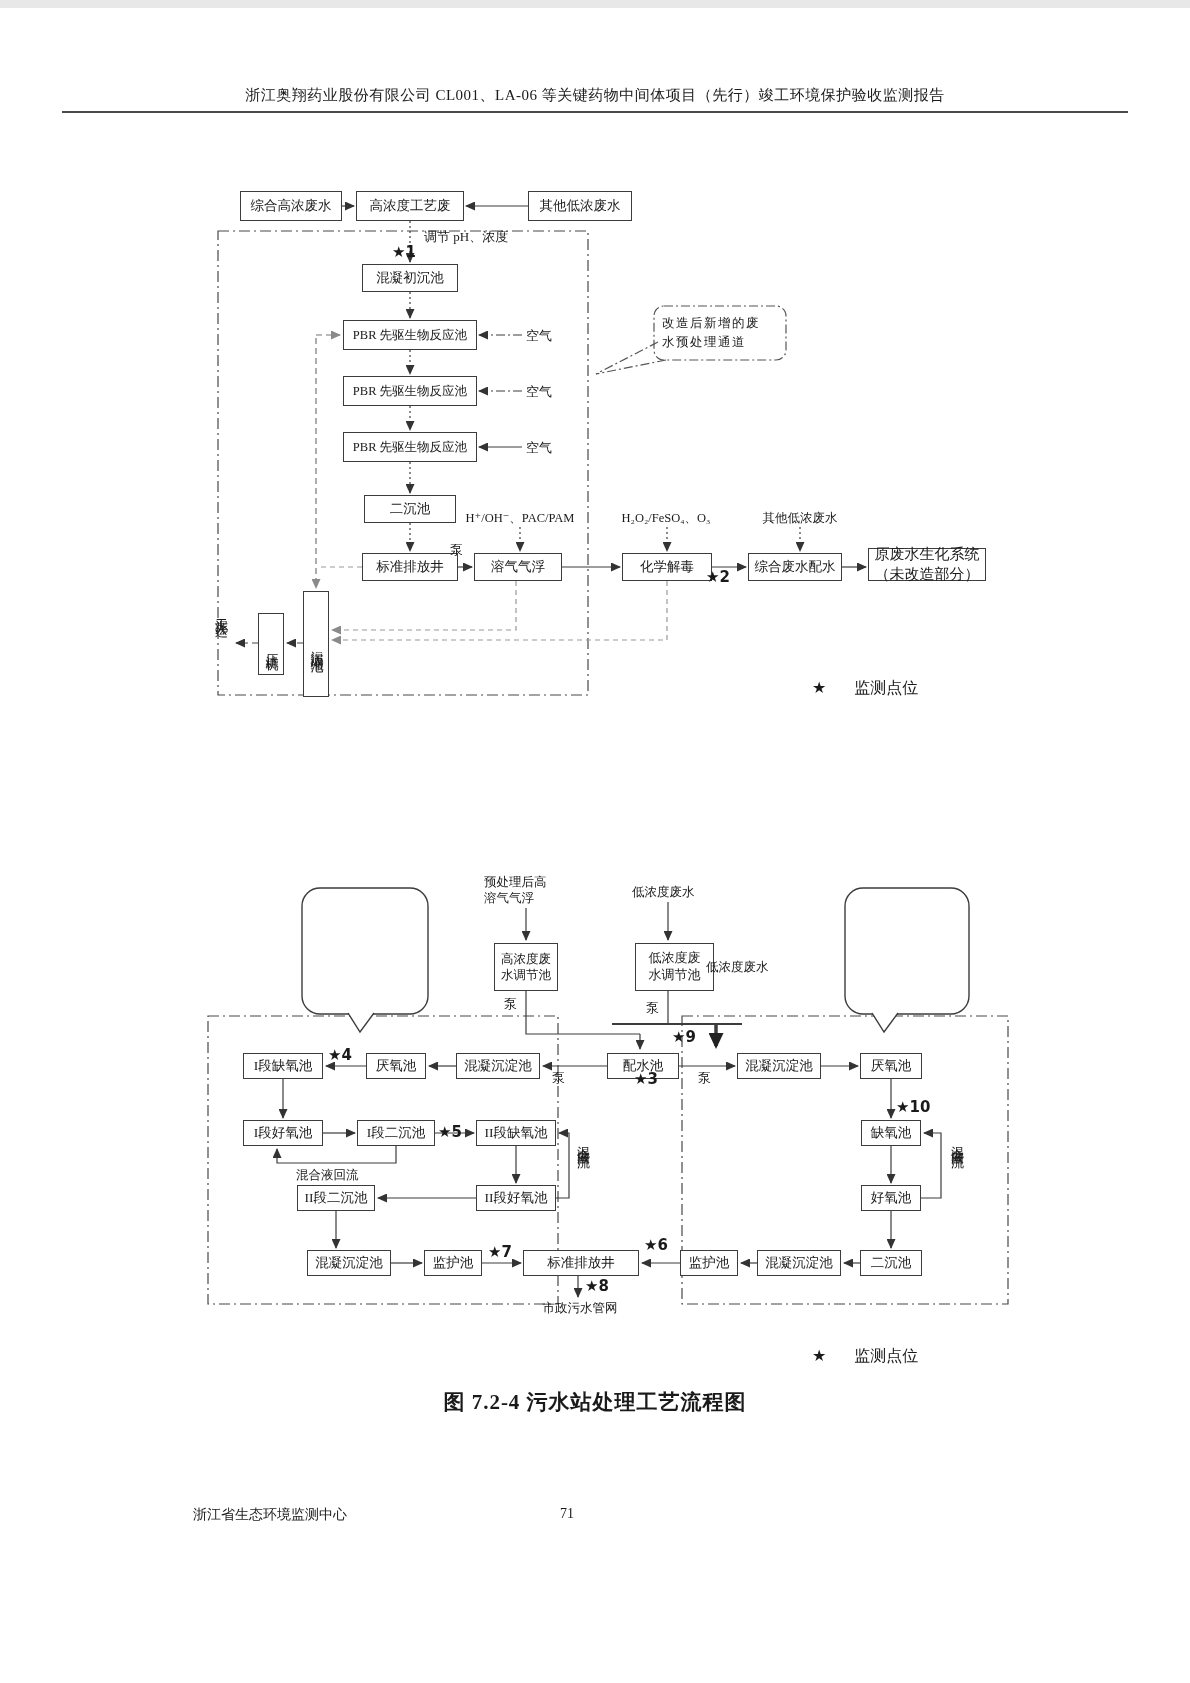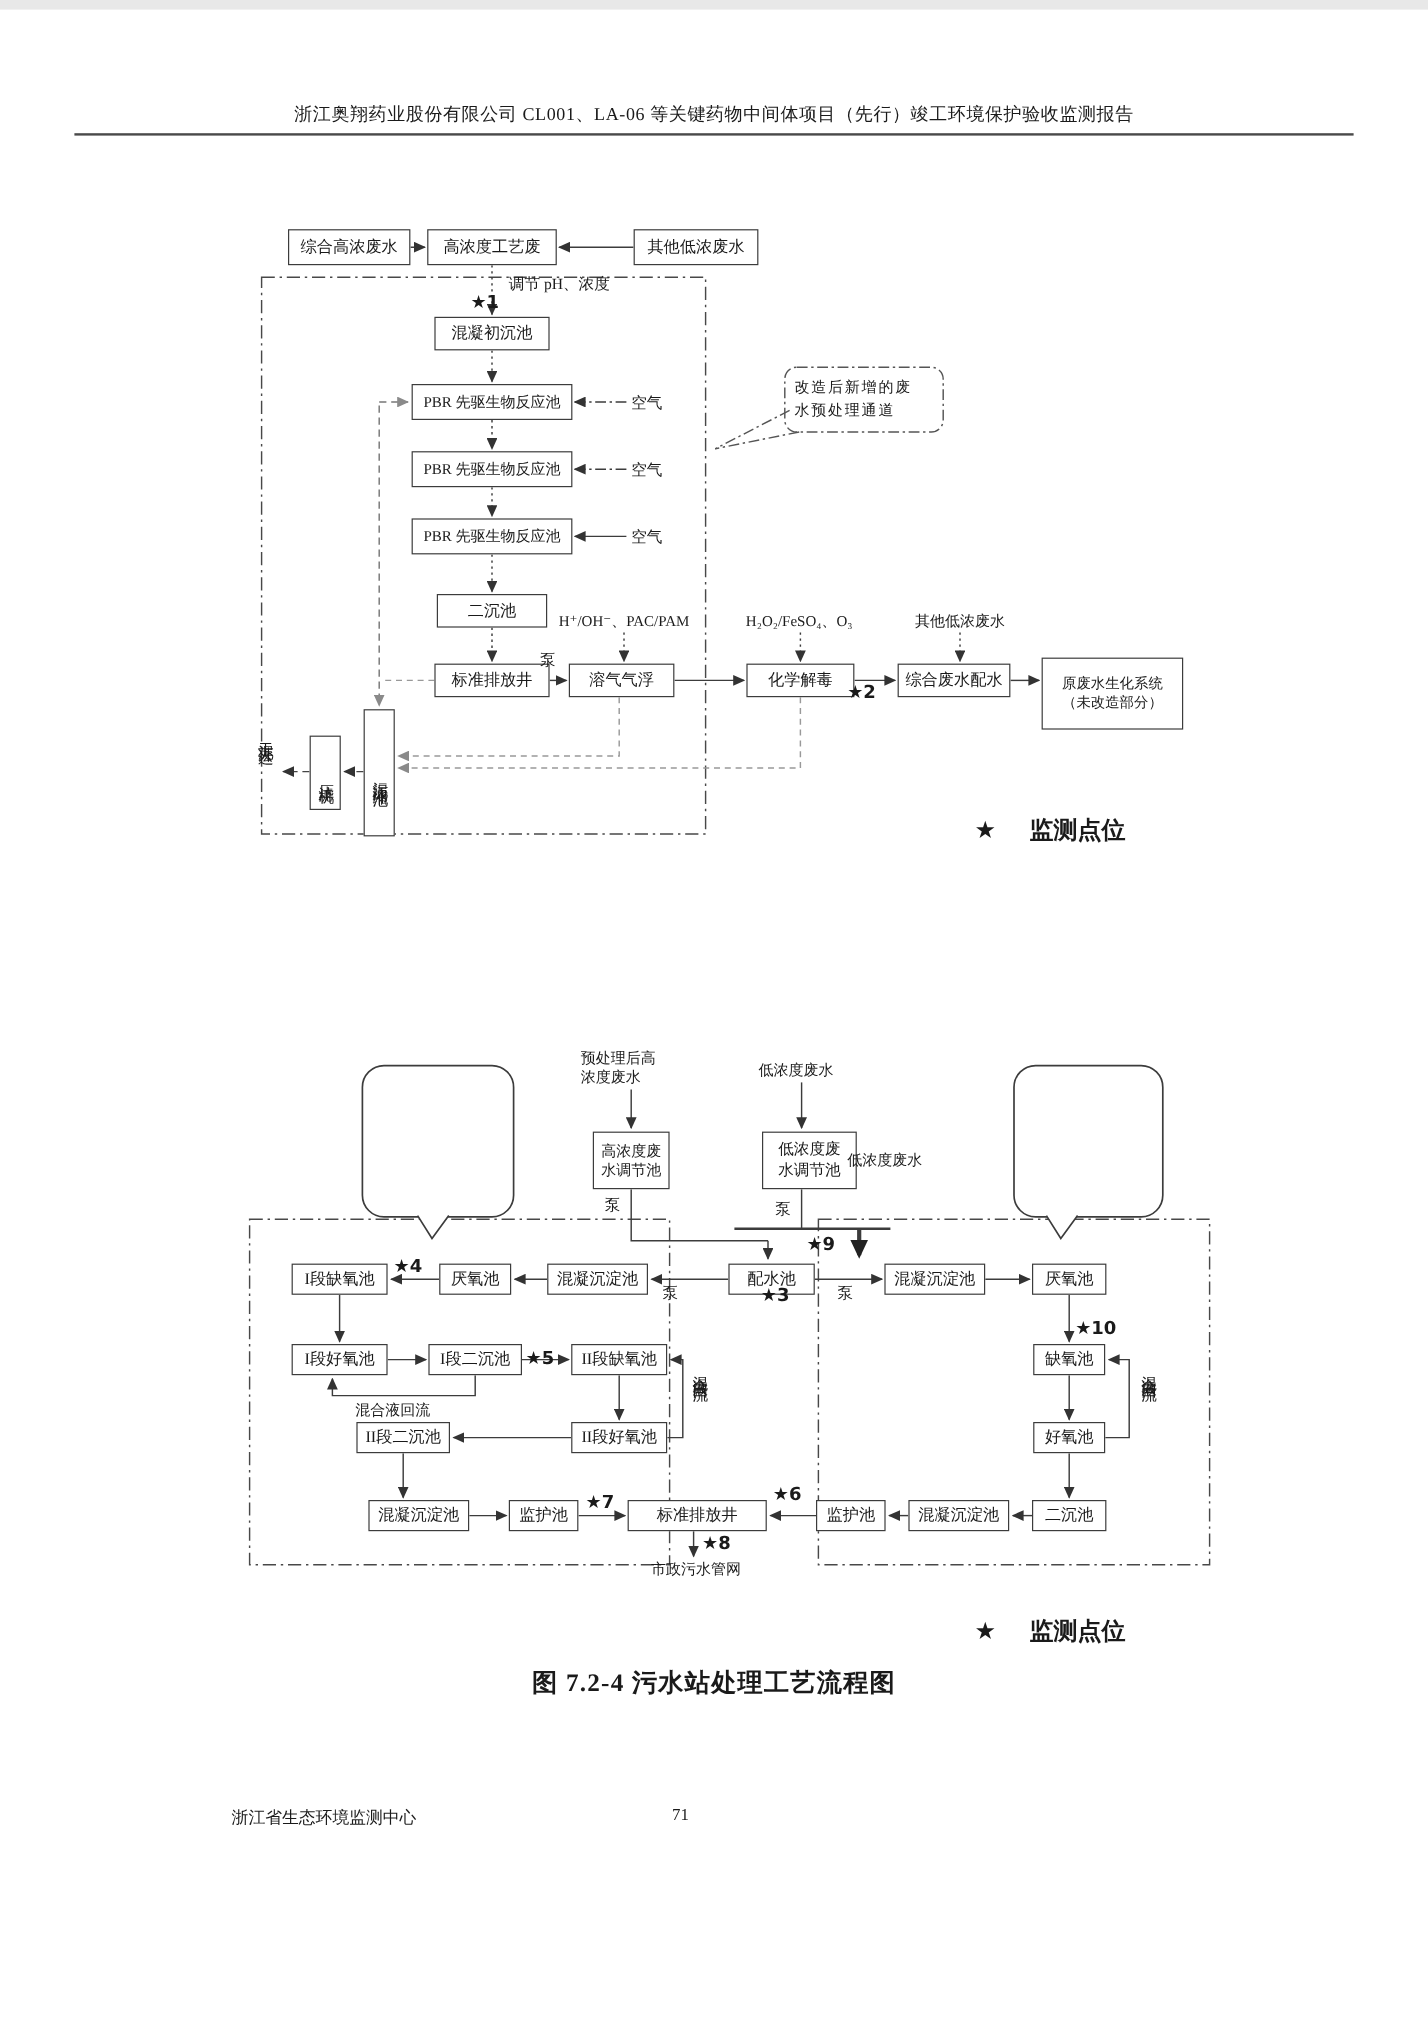--- a/index.html
+++ b/index.html
@@ -34,21 +34,21 @@
   }
   .header-title{
     position:absolute;left:0;top:78px;width:100%;text-align:center;
     font-size:15px;letter-spacing:0.5px;z-index:2;
   }
   .header-rule{position:absolute;left:62px;top:103px;width:1066px;height:0;border-top:2.5px solid #4a4a4a;z-index:2;}
   .bubble-label{
     position:absolute;z-index:3;display:flex;align-items:center;justify-content:center;
     font-size:17px;letter-spacing:3px;
   }
-  .legend{position:absolute;z-index:2;font-size:20px;font-weight:bold;white-space:nowrap;}
+  .legend{position:absolute;z-index:2;font-size:16px;font-weight:normal;white-space:nowrap;}
   .legend .s{font-family:"DejaVu Sans","Liberation Sans",sans-serif;margin-right:28px;}
   .caption{position:absolute;left:0;width:100%;text-align:center;z-index:2;
     font-size:21px;font-weight:bold;letter-spacing:1px;}
   .footer{position:absolute;z-index:2;font-size:14px;}
 </style>
 </head>
 <body>
 
 <div class="page">
 
@@ -165,21 +165,21 @@
   <div class="node" style="left:528px;top:183px;width:104px;height:30px">其他低浓废水</div>
   <div class="node" style="left:362px;top:256px;width:96px;height:28px">混凝初沉池</div>
   <div class="node" style="left:343px;top:312px;width:134px;height:30px;font-size:12.5px">PBR 先驱生物反应池</div>
   <div class="node" style="left:343px;top:368px;width:134px;height:30px;font-size:12.5px">PBR 先驱生物反应池</div>
   <div class="node" style="left:343px;top:424px;width:134px;height:30px;font-size:12.5px">PBR 先驱生物反应池</div>
   <div class="node" style="left:364px;top:487px;width:92px;height:28px">二沉池</div>
   <div class="node" style="left:362px;top:545px;width:96px;height:28px">标准排放井</div>
   <div class="node" style="left:474px;top:545px;width:88px;height:28px">溶气气浮</div>
   <div class="node" style="left:622px;top:545px;width:90px;height:28px">化学解毒</div>
   <div class="node" style="left:748px;top:545px;width:94px;height:28px">综合废水配水</div>
-  <div class="node" style="left:868px;top:540px;width:118px;height:60px;font-size:12px">原废水生化系统
+  <div class="node" style="left:868px;top:540px;width:118px;height:33px;font-size:15px">原废水生化系统
 （未改造部分）</div>
   <div class="node vert" style="left:303px;top:583px;width:26px;height:106px;font-size:13px">污泥浓缩池</div>
   <div class="node vert" style="left:258px;top:605px;width:26px;height:62px;font-size:13px">压滤机</div>
 
   <div class="lbl" style="left:424px;top:221px;width:112px">调节 pH、浓度</div>
   <div class="star" style="left:392px;top:235px">★1</div>
   <div class="lbl" style="left:526px;top:320px;width:32px">空气</div>
   <div class="lbl" style="left:526px;top:376px;width:32px">空气</div>
   <div class="lbl" style="left:526px;top:432px;width:32px">空气</div>
   <div class="lbl" style="left:450px;top:534px;width:16px">泵</div>
@@ -189,21 +189,21 @@
   <div class="star" style="left:706px;top:560px">★2</div>
   <div class="vlbl" style="left:212px;top:600px;height:82px">干泥外运</div>
   <div class="lbl" style="left:662px;top:306px;width:120px;font-size:12.5px;line-height:1.55;letter-spacing:1.5px">改造后新增的废
 水预处理通道</div>
 
   <div class="legend" style="left:812px;top:670px">
     <span class="s">★</span><span>监测点位</span>
   </div>
 
   <div class="lbl" style="left:484px;top:866px;width:88px;font-size:12.5px">预处理后高
-浓度废水</div>
+溶气气浮</div>
   <div class="lbl" style="left:632px;top:876px;width:78px;font-size:12.5px">低浓度废水</div>
 
   <div class="node" style="left:494px;top:935px;width:64px;height:48px;font-size:12.5px">高浓度废
 水调节池</div>
   <div class="node" style="left:635px;top:935px;width:79px;height:48px;font-size:13px">低浓度废
 水调节池</div>
   <div class="lbl" style="left:706px;top:951px;width:80px;font-size:12.5px">低浓度废水</div>
 
 
   <div class="lbl" style="left:504px;top:988px;width:16px">泵</div>

